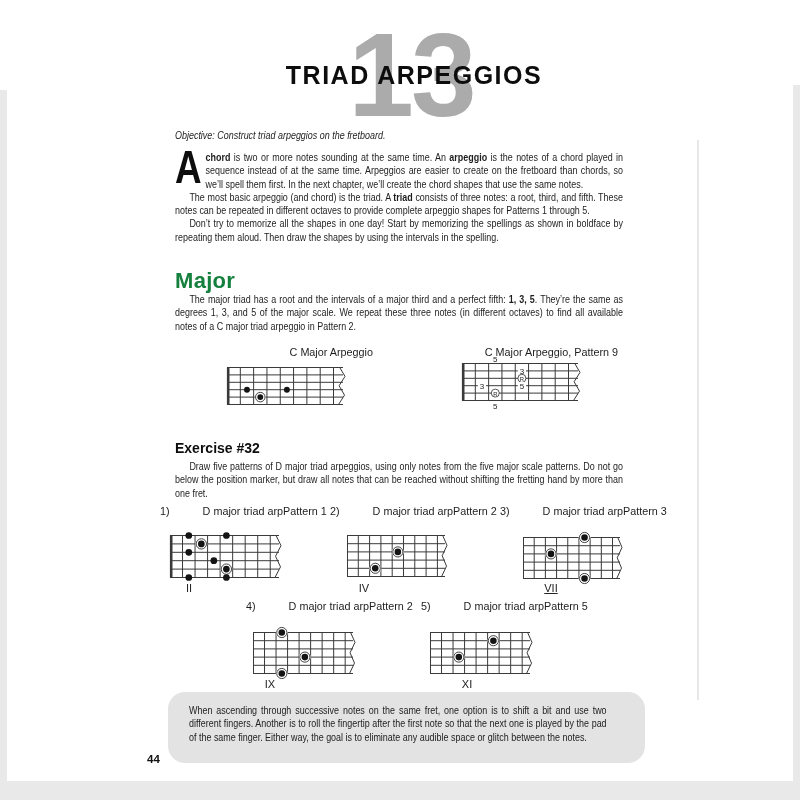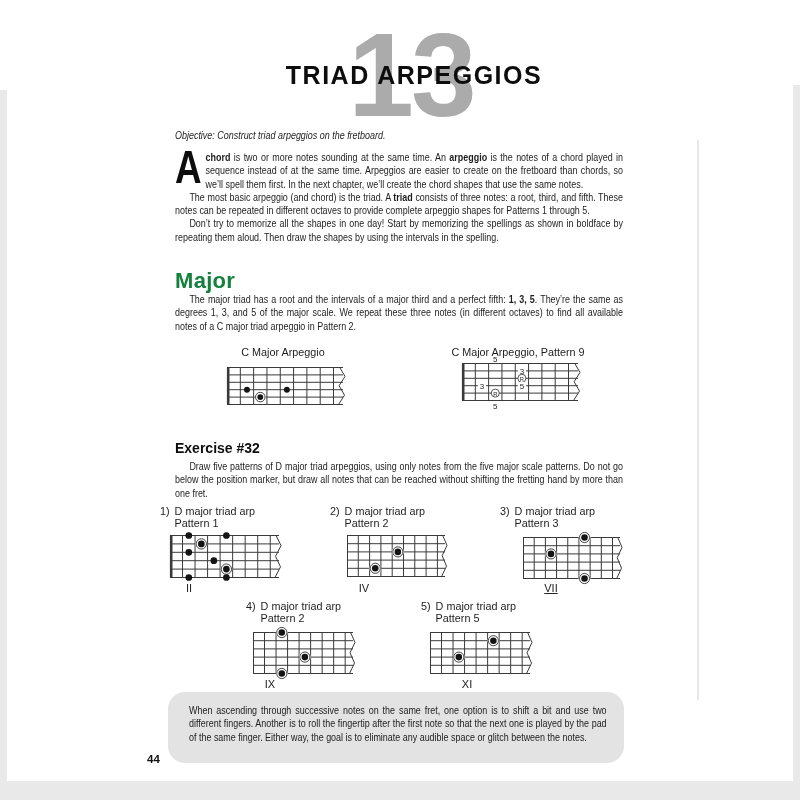--- a/index.html
+++ b/index.html
@@ -22,28 +22,28 @@
   .cond{transform:scaleX(0.8);transform-origin:0 0;width:560px;}
   .bodytext{font-size:11.2px;line-height:13.3px;text-align:justify;
     color:var(--ink,#1d1d1d);}
   .bodytext p{margin:0;}
   .indent{text-indent:18px;}
   .dropcap{float:left;font-size:46px;line-height:28px;font-weight:bold;
     padding-top:2px;margin-right:5px;color:#0d0d0d;}
   .h-major{position:absolute;left:175px;top:268px;font-size:22px;font-weight:bold;
     letter-spacing:0.3px;color:#15803d;}
   .h-ex{position:absolute;left:175px;top:440px;font-size:14px;font-weight:bold;color:#0d0d0d;}
-  .diag-label{position:absolute;font-size:10.8px;text-align:center;color:var(--ink,#1d1d1d);}
+  .diag-label{position:absolute;font-size:10.8px;text-align:right;color:var(--ink,#1d1d1d);}
   .fb{position:absolute;overflow:visible;}
   .ex-label{position:absolute;display:flex;gap:5px;font-size:10.8px;
     line-height:12.3px;color:var(--ink,#1d1d1d);}
-  .ex-name-col{display:flex;flex-direction:column;}
+  .ex-name-col{display:flex;flex-direction:row;margin-left:28px;}
   .marker{position:absolute;width:40px;text-align:center;font-size:11px;color:#222;}
   .tip{position:absolute;left:168px;top:692px;width:456px;height:71px;
-    background:var(--tip_box_bg,#e3e3e3);border-radius:17px;}
+    background:var(--tip_box_bg,#e3e3e3);border-radius:17px;padding-left:21px;}
   .tip-text{position:absolute;left:21px;top:12px;width:522px;
     font-size:11.2px;line-height:13.4px;text-align:justify;color:#222;
     transform:scaleX(0.8);transform-origin:0 0;}
   .page-num{position:absolute;left:147px;top:753px;font-size:11.5px;font-weight:bold;color:#111;}
   .fold-line{position:absolute;left:697px;top:140px;width:2px;height:560px;background:#e7e7e7;}
 </style>
 </head>
 <body>
 
 <div class="stage">

